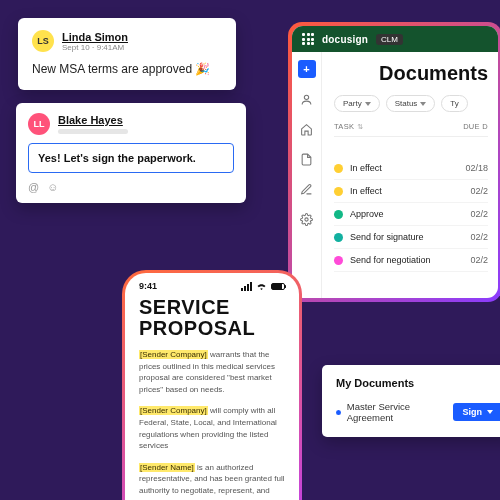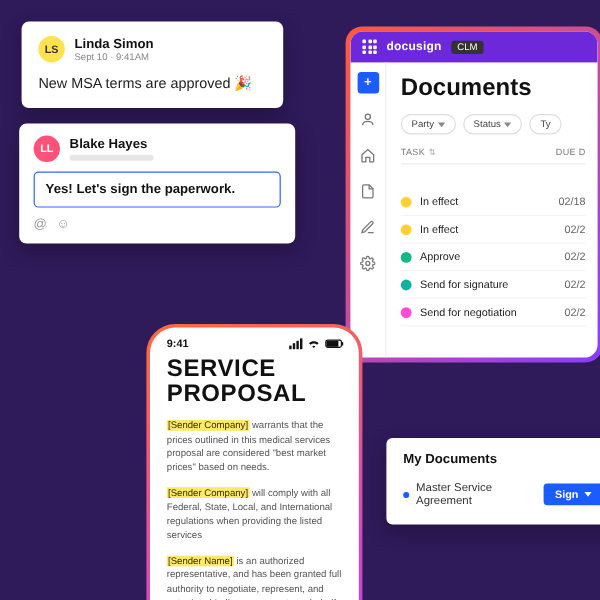--- a/index.html
+++ b/index.html
@@ -3,47 +3,47 @@
 <meta charset="utf-8">
 <style>
   * { box-sizing: border-box; margin: 0; padding: 0; font-family: -apple-system, BlinkMacSystemFont, "Segoe UI", Helvetica, Arial, sans-serif; }
   body { width: 500px; height: 500px; background: #2f1a5a; overflow: hidden; position: relative; }
 
   
   .card1 { position: absolute; left: 18px; top: 18px; width: 218px; background: #fff; border-radius: 6px; box-shadow: 0 6px 16px rgba(0,0,0,.25); padding: 12px 14px 14px; }
   .card1 .hdr { display: flex; align-items: center; gap: 8px; }
   .avatar { width: 22px; height: 22px; border-radius: 50%; font-size: 9px; font-weight: 700; display: flex; align-items: center; justify-content: center; }
   .av-ls { background: #ffe24d; color: #333; }
-  .name { font-size: 11px; font-weight: 700; color: #111; }
+  .name { font-size: 11px; font-weight: 700; color: #111; text-decoration: underline; }
   .ts { font-size: 8px; color: #888; }
   .card1 .msg { font-size: 12px; color: #222; margin-top: 10px; }
 
   
   .card2 { position: absolute; left: 16px; top: 103px; width: 230px; background: #fff; border-radius: 6px; box-shadow: 0 6px 16px rgba(0,0,0,.25); padding: 10px 12px 10px; }
   .av-ll { background: #ff527a; color: #fff; }
   .card2 .hdr { display: flex; align-items: center; gap: 8px; }
   .ghostline { width: 70px; height: 5px; background: #e6e6e6; border-radius: 3px; margin-top: 3px; }
   .compose { margin-top: 8px; border: 1.5px solid #2a6af3; border-radius: 4px; padding: 8px 9px; font-size: 11px; color: #111; font-weight: bold; }
   .card2 .row2 { display: flex; align-items: center; justify-content: space-between; margin-top: 8px; }
   .icons { display: flex; gap: 8px; color: #9a9a9a; font-size: 11px; }
   .postbtn { background: #1a5cff; color: #fff; font-size: 11px; font-weight: 600; padding: 5px 12px; border-radius: 3px; border: none; }
 
   
   .appwrap { position: absolute; right: -2px; top: 22px; width: 214px; height: 280px; border-radius: 14px; padding: 4px; background: linear-gradient(135deg,#ff5a3c,#8a3cff); }
   .app { width: 100%; height: 100%; background: #fff; border-radius: 11px; overflow: hidden; display: flex; flex-direction: column; }
-  .appbar { background: #6d28d9; color: #fff; height: 26px; display: flex; align-items: center; gap: 8px; padding: 0 10px; font-size: 10px; }
+  .appbar { background: #14532d; color: #fff; height: 26px; display: flex; align-items: center; gap: 8px; padding: 0 10px; font-size: 10px; }
   .dotsgrid { display: grid; grid-template-columns: repeat(3,3px); grid-auto-rows: 3px; gap: 1.5px; }
   .dotsgrid span { background: #fff; border-radius: 1px; }
   .brand { font-weight: 700; letter-spacing: .2px; }
   .clm { background: #333; padding: 1px 5px; border-radius: 3px; font-size: 8px; }
   .appbody { flex: 1; display: flex; }
   .rail { width: 30px; border-right: 1px solid #eee; display: flex; flex-direction: column; align-items: center; padding-top: 8px; gap: 12px; }
   .railbtn { width: 18px; height: 18px; border-radius: 3px; display: flex; align-items: center; justify-content: center; font-size: 11px; color: #666; }
   .railbtn.plus { background: #1a5cff; color: #fff; font-weight: 700; }
-  .main { flex: 1; padding: 10px 10px 0 12px; overflow: hidden; }
+  .main { flex: 1; padding: 10px 10px 0 12px; overflow: hidden; text-align: right; }
   .title { font-size: 20px; font-weight: 800; color: #111; margin-bottom: 10px; }
   .chips { display: flex; gap: 6px; margin-bottom: 10px; }
   .chip { font-size: 8px; color: #444; border: 1px solid #ddd; border-radius: 999px; padding: 3px 8px; display: flex; align-items: center; gap: 3px; }
   .thead { display: flex; justify-content: space-between; font-size: 7.5px; color: #777; text-transform: uppercase; letter-spacing: .3px; border-bottom: 1px solid #eee; padding-bottom: 5px; margin-bottom: 20px; }
   .thl { display:flex; align-items:center; gap:3px; }
   .trow { display: flex; align-items: center; justify-content: space-between; padding: 6px 0; font-size: 9px; color: #222; border-bottom: 1px solid #f3f3f3; }
   .trow .l { display: flex; align-items: center; gap: 7px; }
   .sdot { width: 9px; height: 9px; border-radius: 50%; }
   .d-yel { background: #ffcf33; }
   .d-grn { background: #12b886; }

